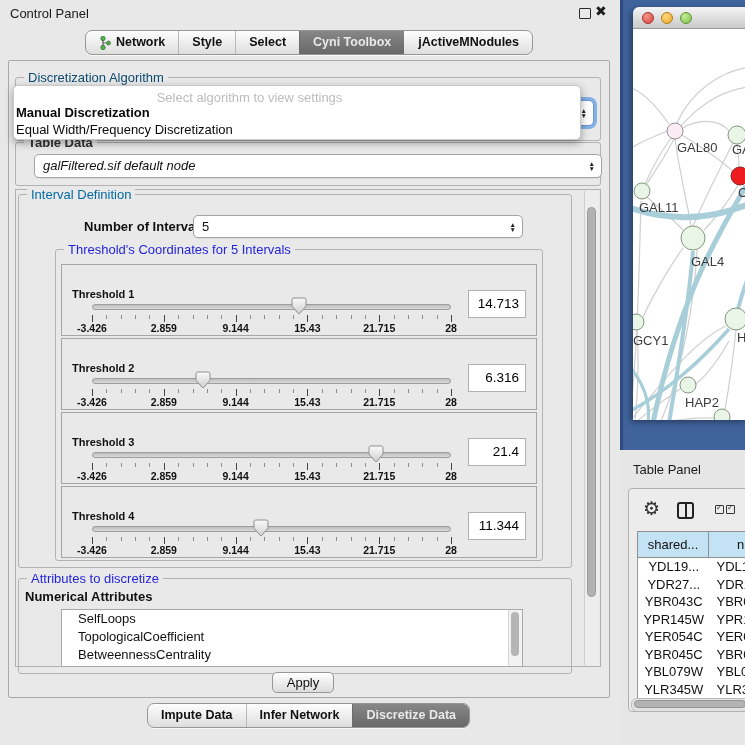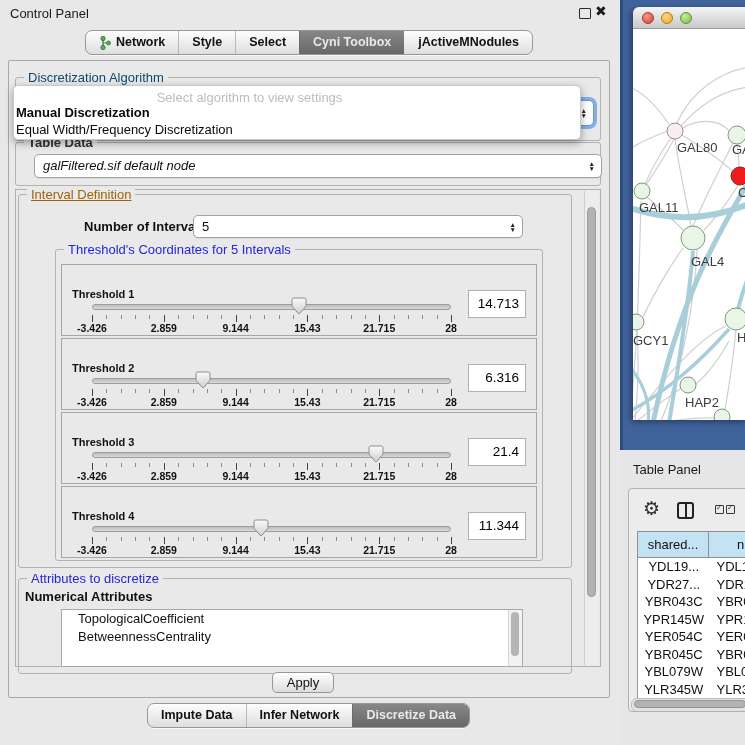--- a/index.html
+++ b/index.html
@@ -16,21 +16,21 @@
   .pill-tab{padding:0 13px;font-size:12.5px;font-weight:bold;line-height:23px;color:#111;
             border-left:1px solid #b9b9b9;white-space:nowrap;display:flex;align-items:center;gap:5px;}
   .pill-tab:first-child{border-left:none;}
   .pill-tab.sel{background:linear-gradient(#878787,#686868);color:#e9e9e9;border-left:1px solid #6d6d6d;}
   .pill-tab.sel + .pill-tab{border-left:none;padding-left:14px;}
   
   .cp-body{position:absolute;left:8px;top:60px;width:602px;height:638px;border:1px solid #a8a8a8;
            border-radius:2px;background:#e9e9e9;box-sizing:border-box;}
   .group{position:absolute;border:1px solid #b2b2b2;border-radius:3px;box-sizing:border-box;}
   .gtitle{position:absolute;top:-8px;left:8px;background:#e9e9e9;padding:0 4px;font-size:13px;white-space:nowrap;}
-  .t-green{color:#a16207;text-decoration:underline;} .t-blue{color:#2424dd;} .t-gray{color:#0c4a6e;} .t-dark{color:#333;font-weight:bold;}
+  .t-green{color:#0369a1;} .t-blue{color:#2424dd;} .t-gray{color:#0c4a6e;} .t-dark{color:#333;font-weight:bold;}
   .combo{position:absolute;background:#fff;border:1px solid #a3a3a3;border-radius:5px;font-size:13px;
          box-sizing:border-box;padding-left:8px;color:#111;box-shadow:0 1px 1px rgba(0,0,0,.07);}
   .combo .cval{line-height:21px;display:block;overflow:hidden;white-space:nowrap;}
   .arrows{position:absolute;right:6px;top:50%;transform:translateY(-50%);display:flex;flex-direction:column;
           align-items:center;color:#222;}
   .arrows span{font-size:6.5px;line-height:5px;}
   .focusring{box-shadow:0 0 0 3px #84b0e6;border-color:#6a97d4;}
   
   .popup{position:absolute;left:4px;top:24px;width:566px;height:53px;background:#fff;border:1px solid #c9c9c9;
          border-radius:5px;box-shadow:0 3px 8px rgba(0,0,0,.35);z-index:30;}
@@ -347,20 +347,21 @@
               </div>
             </div>
         </div>
       </div>
 
       <div class="group" style="left:2px;top:388px;width:554px;height:96px;">
         <span class="gtitle t-blue">Attributes to discretize</span>
         <span style="position:absolute;left:6px;top:10px;font-size:13px;font-weight:bold;color:#111;">Numerical Attributes</span>
         <div class="listbox" style="left:42px;top:30px;width:462px;height:58px;">
           <div id="attr-items">
+              <div class="li">SelfLoops</div>
               <div class="li">TopologicalCoefficient</div>
               <div class="li">BetweennessCentrality</div>
             </div>
           <div class="lscroll">
               <div class="lthumb"></div>
             </div>
         </div>
       </div>
     </div>
 

